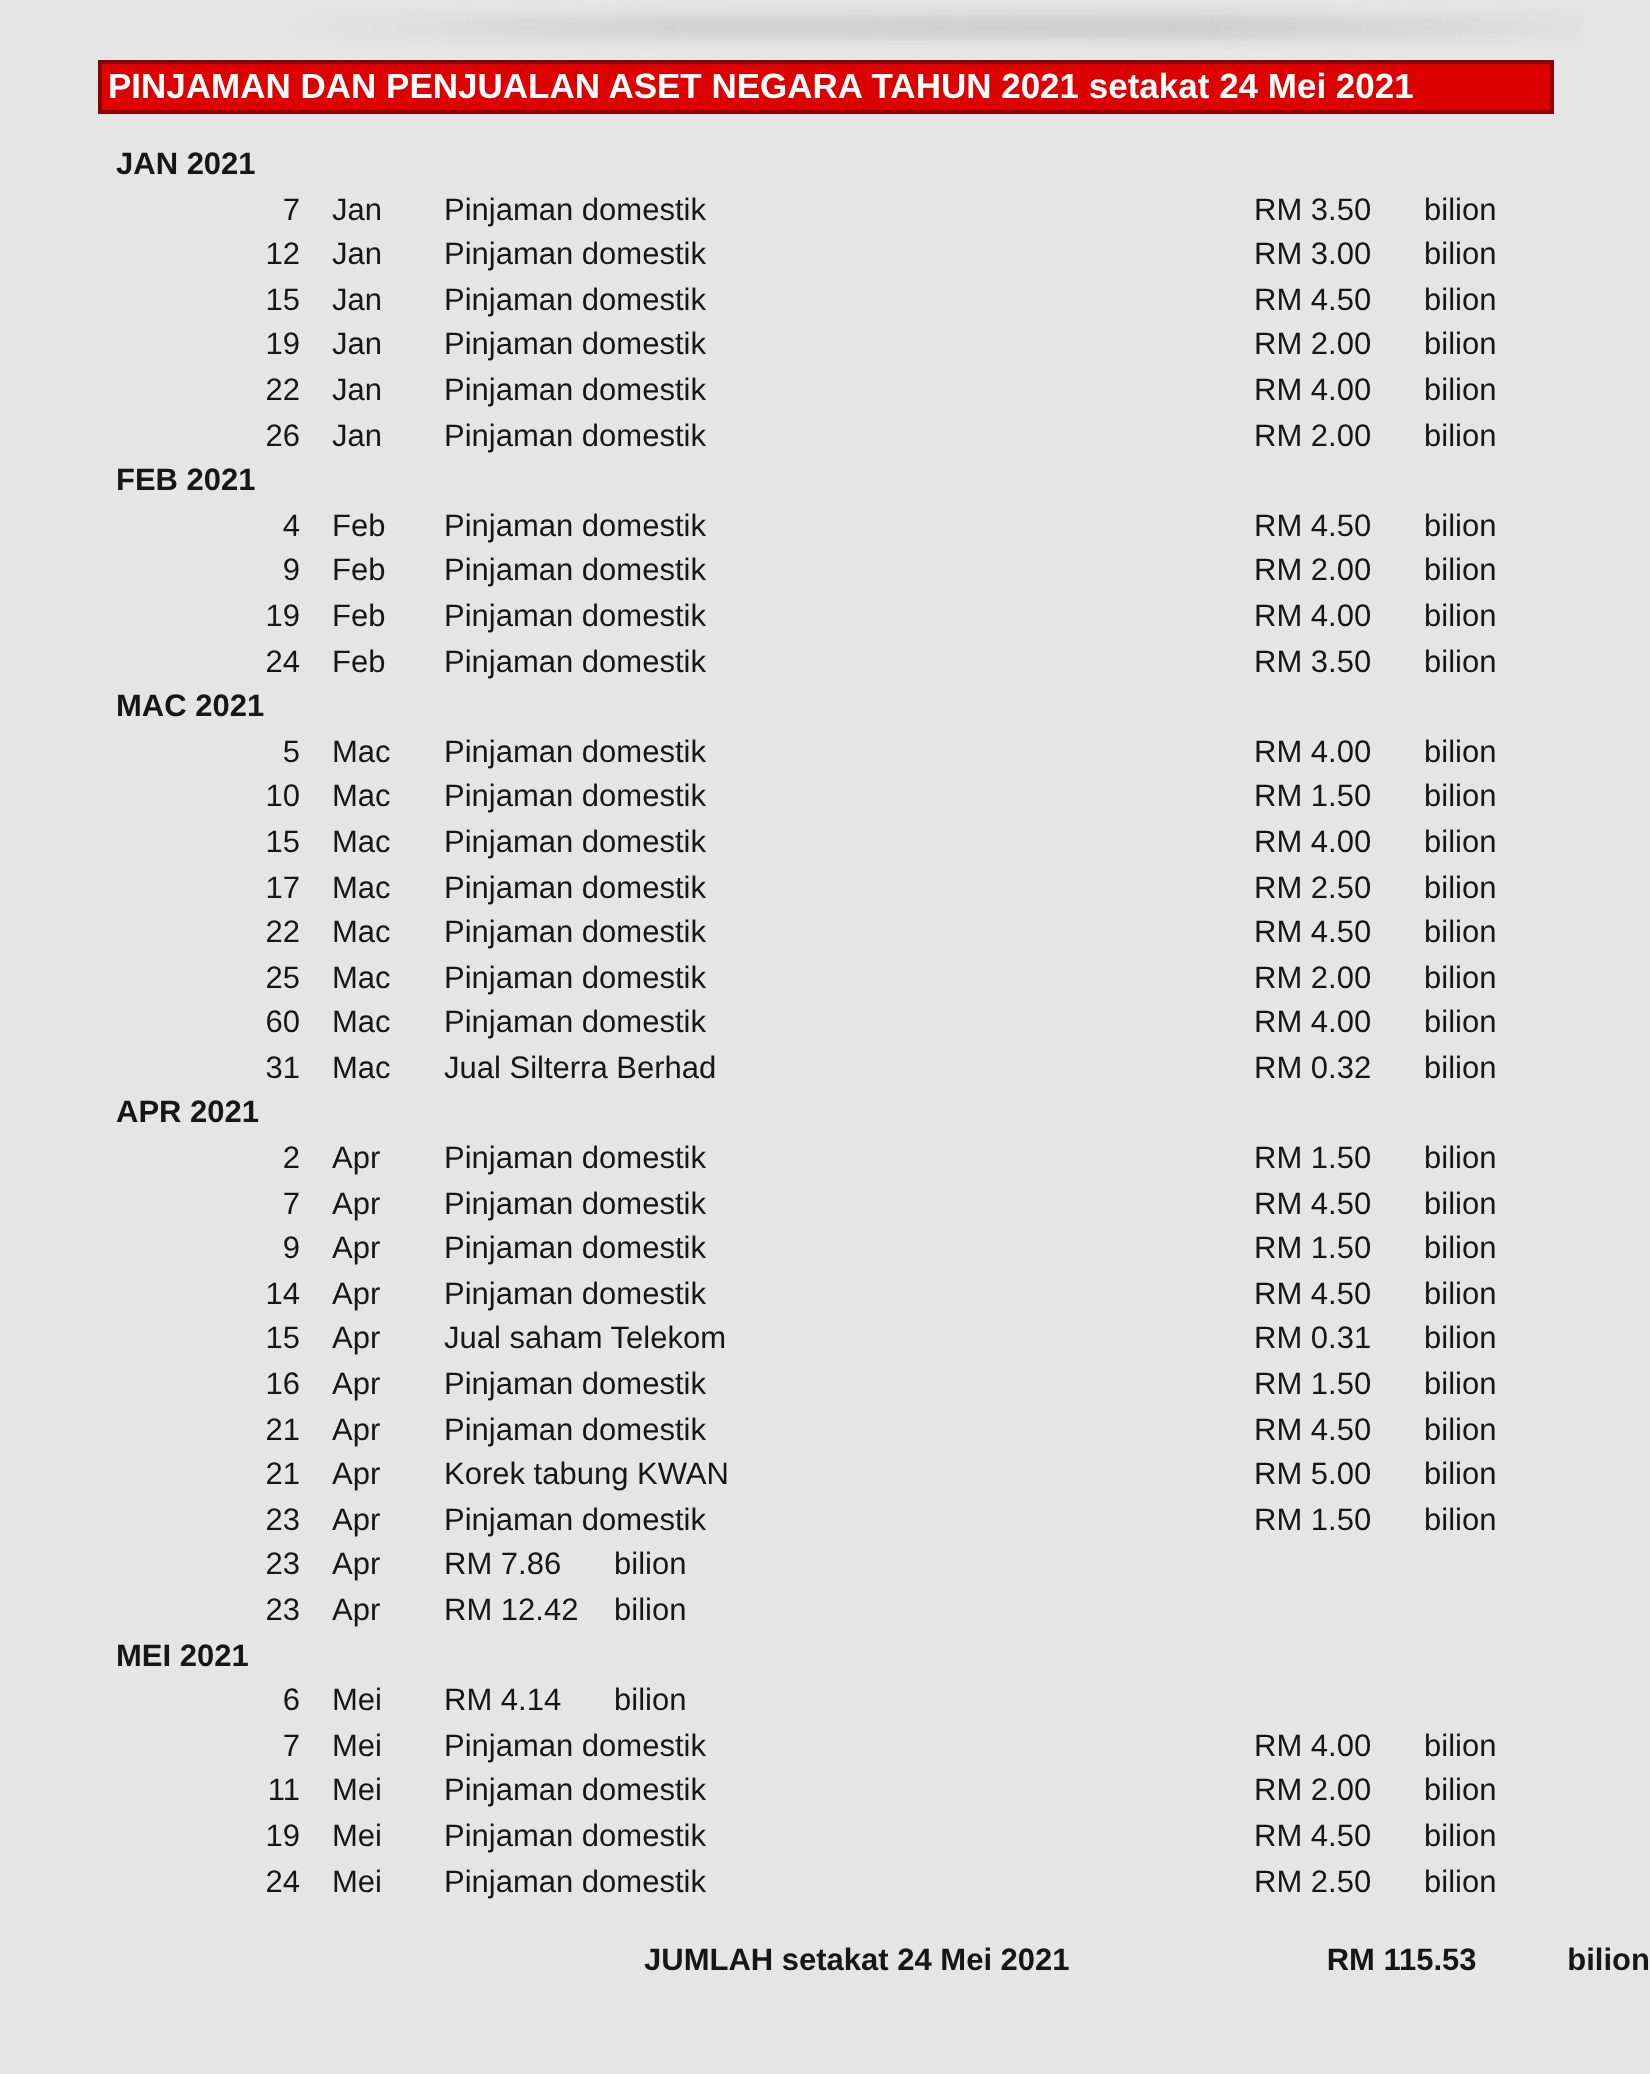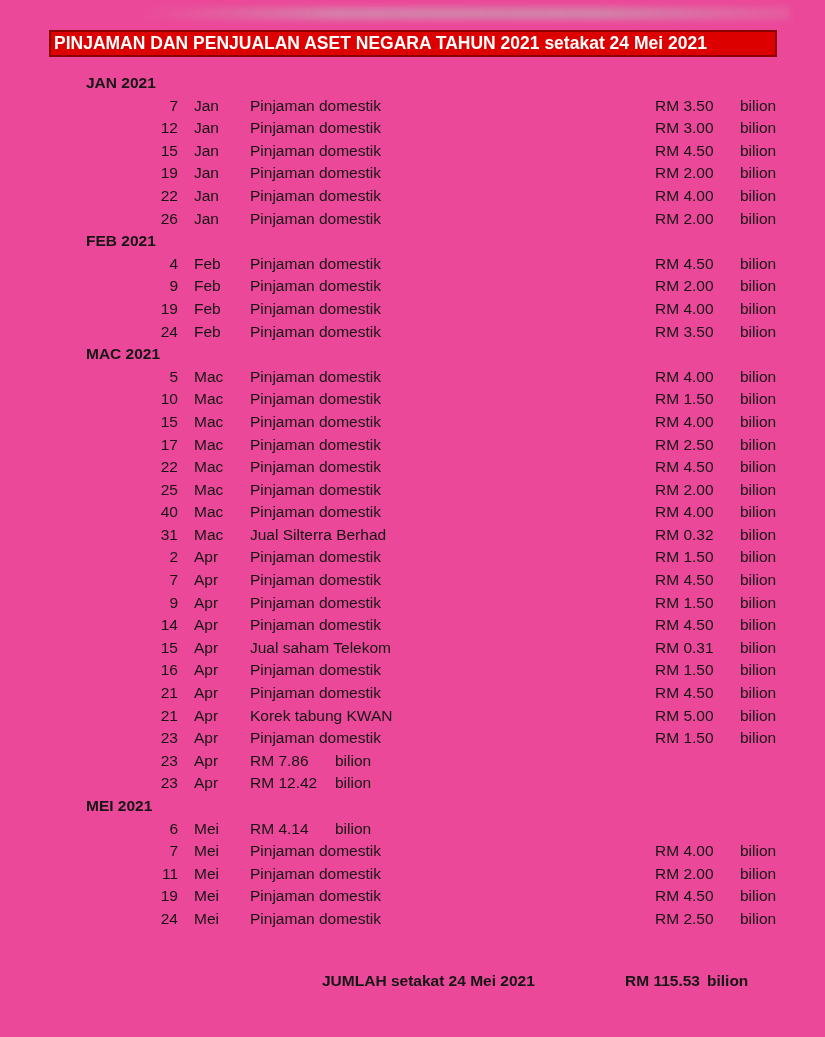--- a/index.html
+++ b/index.html
@@ -4,21 +4,21 @@
 <style>
   html, body {
     margin: 0;
     padding: 0;
     background: #ffffff;
   }
   .page {
     position: relative;
     width: 825px;
     height: 1037px;
-    background: #ec4899;
+    background: #e5e5e5;
     font-family: "Liberation Sans", sans-serif;
     color: #161616;
     overflow: hidden;
   }
   
   .scan-artifact {
     position: absolute;
     top: 7px;
     left: 140px;
     width: 650px;
@@ -40,21 +40,20 @@
     font-size: 17.5px;
     line-height: 23px;
     padding-left: 3px;
     white-space: nowrap;
   }
   .table {
     position: absolute;
     top: 72px;
     left: 0;
     width: 777px;
-    margin-left: 28px;
   }
   .sec {
     height: 22.6px;
     line-height: 22.6px;
     padding-left: 58px;
     font-weight: bold;
     font-size: 15.5px;
     white-space: nowrap;
   }
   .row {
@@ -75,20 +74,21 @@
     left: 0;
     width: 825px;
     box-sizing: border-box;
     padding-left: 322px;
     display: flex;
     height: 23px;
     line-height: 23px;
     font-size: 15.5px;
     font-weight: bold;
     white-space: nowrap;
+    justify-content: space-between;
   }
   .total-label  { width: 303px; }
   .total-amount { width: 82px;  }
   .total-unit   { flex: none;   }
 </style>
 </head>
 <body>
 
 <div class="page">
   <div class="scan-artifact"></div>
@@ -207,33 +207,34 @@
         <span class="c-unit">bilion</span>
       </div>
       <div class="row">
         <span class="c-day">25</span>
         <span class="c-mon">Mac</span>
         <span class="c-desc">Pinjaman domestik</span>
         <span class="c-amt">RM 2.00</span>
         <span class="c-unit">bilion</span>
       </div>
       <div class="row">
-        <span class="c-day">40</span>
+        <span class="c-day">60</span>
         <span class="c-mon">Mac</span>
         <span class="c-desc">Pinjaman domestik</span>
         <span class="c-amt">RM 4.00</span>
         <span class="c-unit">bilion</span>
       </div>
       <div class="row">
         <span class="c-day">31</span>
         <span class="c-mon">Mac</span>
         <span class="c-desc">Jual Silterra Berhad</span>
         <span class="c-amt">RM 0.32</span>
         <span class="c-unit">bilion</span>
       </div>
+      <div class="sec">APR 2021</div>
       <div class="row">
         <span class="c-day">2</span>
         <span class="c-mon">Apr</span>
         <span class="c-desc">Pinjaman domestik</span>
         <span class="c-amt">RM 1.50</span>
         <span class="c-unit">bilion</span>
       </div>
       <div class="row">
         <span class="c-day">7</span>
         <span class="c-mon">Apr</span>

